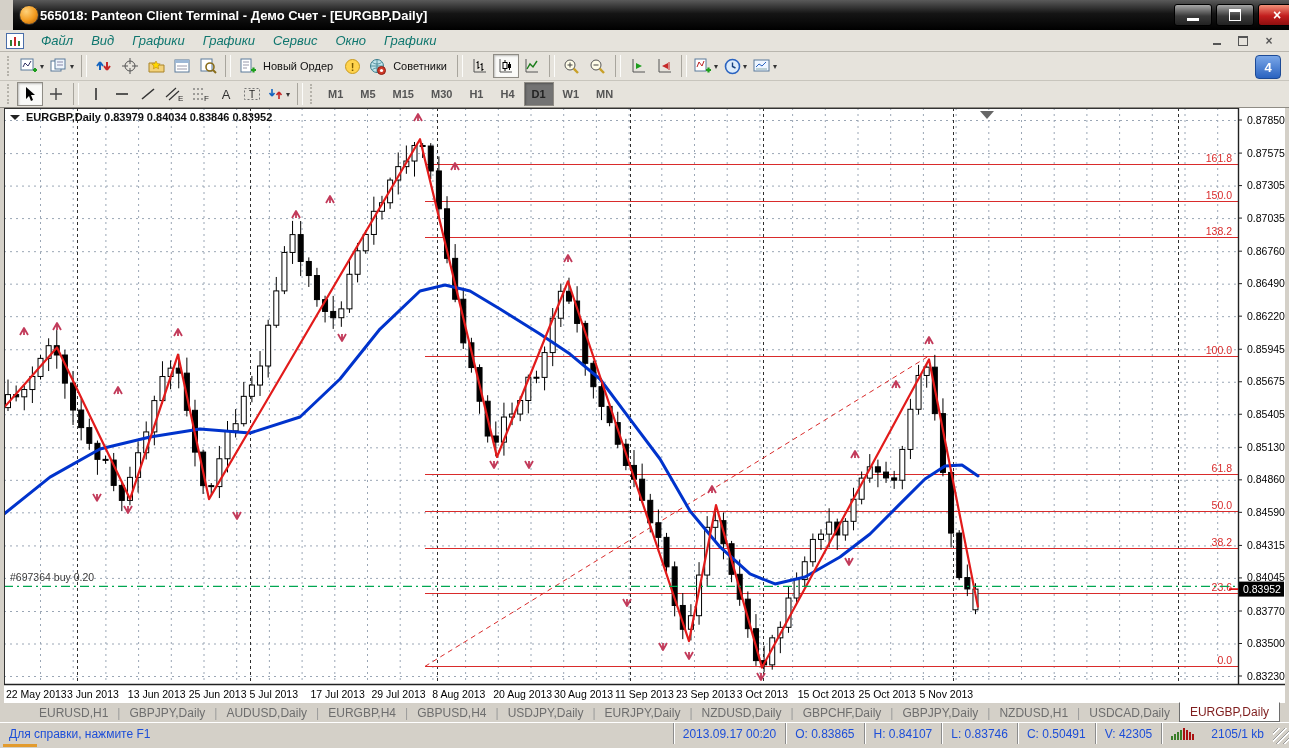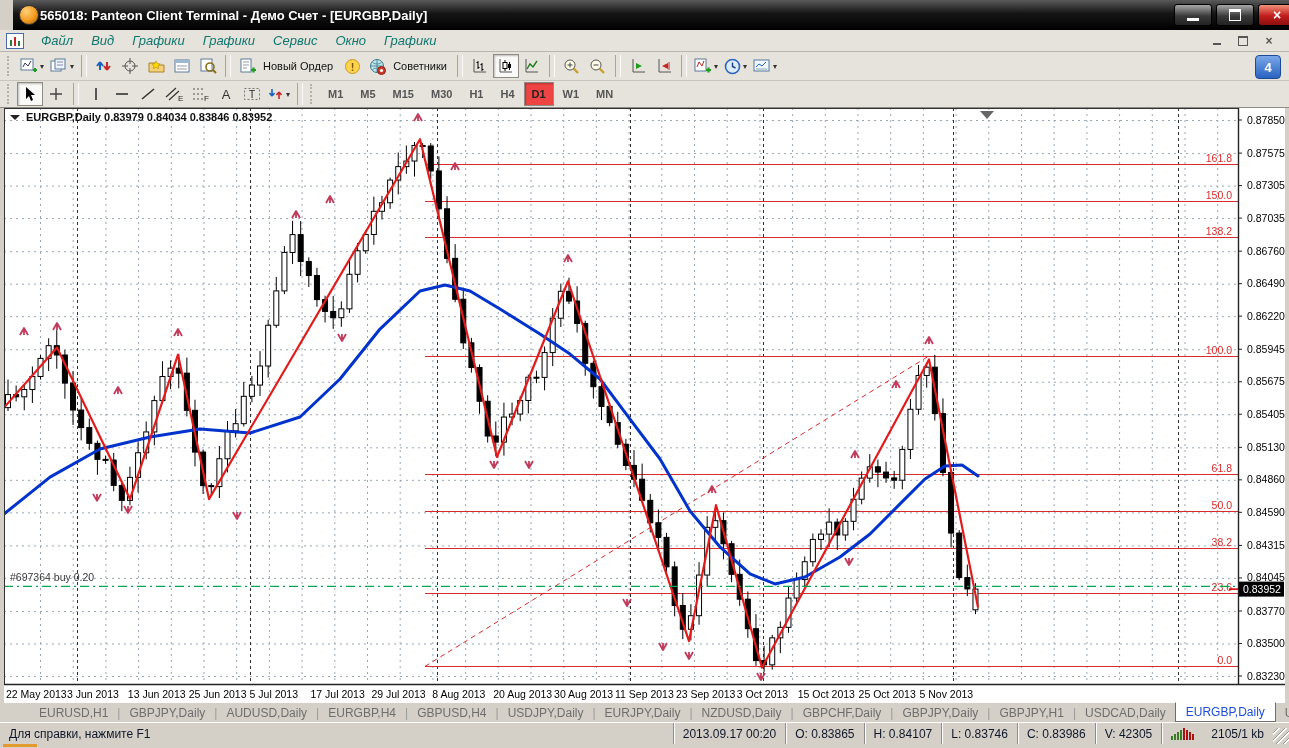--- a/index.html
+++ b/index.html
@@ -43,38 +43,38 @@
   #toolbar2{top:81px;height:27px;border-bottom:1px solid #8f8c85;padding-left:4px;}
   .grip{width:5px;height:20px;border-left:2px dotted #b5b2aa;margin:0 3px;}
   .tsep{width:4px;height:22px;border-left:1px solid #a8a59d;border-right:1px solid #fcfcfa;margin:0 4px;}
   .tbtn{min-width:26px;height:24px;display:flex;align-items:center;justify-content:center;
     border:1px solid transparent;gap:2px;padding:0 2px;box-sizing:border-box;}
   .tbtn.pressed{background:#fafaf8;border:1px solid #8f8c85;box-shadow:inset 1px 1px 2px rgba(0,0,0,.25);}
   .tbtn .dd{font-size:8px;color:#333;}
   .tlabel{font-size:11px;color:#111;margin:0 6px 0 2px;white-space:nowrap;}
   .tfbtn{height:22px;padding:0 7px;display:flex;align-items:center;justify-content:center;
     font-size:11px;font-weight:bold;color:#555;border:1px solid transparent;}
-  .tfbtn.pressed{background:#ef4444;border:1px solid #8f8c85;color:#222;
+  .tfbtn.pressed{background:#737373;border:1px solid #8f8c85;color:#222;
     box-shadow:inset 1px 1px 2px rgba(0,0,0,.25);}
   #notif-badge{position:absolute;right:8px;top:55px;width:24px;height:22px;border-radius:4px;
     background:linear-gradient(#7aa7e8,#2a63c0);border:1px solid #1c4a96;color:#fff;
     font-weight:bold;font-size:13px;display:flex;align-items:center;justify-content:center;}
   
   #chart-wrap{position:absolute;top:108px;left:4px;width:1281px;height:595px;background:#fff;}
   #chart-svg text{font-family:"Liberation Sans",sans-serif;}
   
   #tabsbar{position:absolute;top:703px;left:0;width:1289px;height:19px;background:#d4d0c8;
     display:flex;align-items:center;font-size:12px;padding-left:30px;box-sizing:border-box;}
   .tab{color:#6e6e6e;padding:2px 9px;white-space:nowrap;}
   .tab-active{background:#fff;border:1px solid #6e6e6e;border-top-color:#fff;
-    color:#1d4ed8;padding:2px 10px;margin-top:-2px;white-space:nowrap;}
+    color:#7f1d1d;padding:2px 10px;margin-top:-2px;white-space:nowrap;}
   .tabsep{color:#9a9a9a;}
   
   #statusbar{position:absolute;top:722px;left:0;width:1289px;height:22px;background:#d4d0c8;
-    border-top:1px solid #fff;display:flex;align-items:stretch;font-size:12px;color:#0f172a;box-sizing:border-box;}
+    border-top:1px solid #fff;display:flex;align-items:stretch;font-size:12px;color:#1d4ed8;box-sizing:border-box;}
   .scell{display:flex;align-items:center;padding:0 9px;border-left:1px solid #8c8c8c;
     box-shadow:inset 1px 0 0 #fff;white-space:nowrap;}
   .scell.first{border-left:none;box-shadow:none;flex:1;}
   #grip{width:16px;align-self:flex-end;height:16px;margin-left:auto;
     background:repeating-linear-gradient(135deg,transparent 0 3px,#9a9a9a 3px 4px,#fff 4px 5px);}
   #bottomframe{position:absolute;top:744px;left:0;width:1289px;height:4px;background:#d4d0c8;}
   #orange-strip{position:absolute;left:3px;top:0;width:34px;height:3px;background:#e39b2d;}
 </style>
 </head>
 <body>
@@ -809,36 +809,36 @@
       <span class="tab">USDJPY,Daily</span>
       <span class="tabsep">|</span>
       <span class="tab">EURJPY,Daily</span>
       <span class="tabsep">|</span>
       <span class="tab">NZDUSD,Daily</span>
       <span class="tabsep">|</span>
       <span class="tab">GBPCHF,Daily</span>
       <span class="tabsep">|</span>
       <span class="tab">GBPJPY,Daily</span>
       <span class="tabsep">|</span>
-      <span class="tab">GBPJPY,H1</span>
+      <span class="tab">NZDUSD,H1</span>
       <span class="tabsep">|</span>
       <span class="tab">USDCAD,Daily</span>
       <span class="tab-active">EURGBP,Daily</span>
       <span class="tab">USDCHF,H1</span>
     </span>
 
 </div>
 
 <div id="statusbar">
   <div class="scell first">Для справки, нажмите F1</div>
   <div class="scell">2013.09.17 00:20</div>
   <div class="scell">O: 0.83865</div>
   <div class="scell">H: 0.84107</div>
   <div class="scell">L: 0.83746</div>
-  <div class="scell">C: 0.83986</div>
+  <div class="scell">C: 0.50491</div>
   <div class="scell">V: 42305</div>
   <div class="scell">
     <svg width="24" height="13">
       <rect x="0" y="9" width="2" height="4" fill="#3a7d29"></rect>
         <rect x="3" y="7" width="2" height="6" fill="#3a7d29"></rect>
       <rect x="6" y="5" width="2" height="8" fill="#3a7d29"></rect>
         <rect x="9" y="3" width="2" height="10" fill="#3a7d29"></rect>
       <rect x="12" y="1" width="2" height="12" fill="#aa1111"></rect>
         <rect x="15" y="3" width="2" height="10" fill="#aa1111"></rect>
       <rect x="18" y="5" width="2" height="8" fill="#aa1111"></rect>

